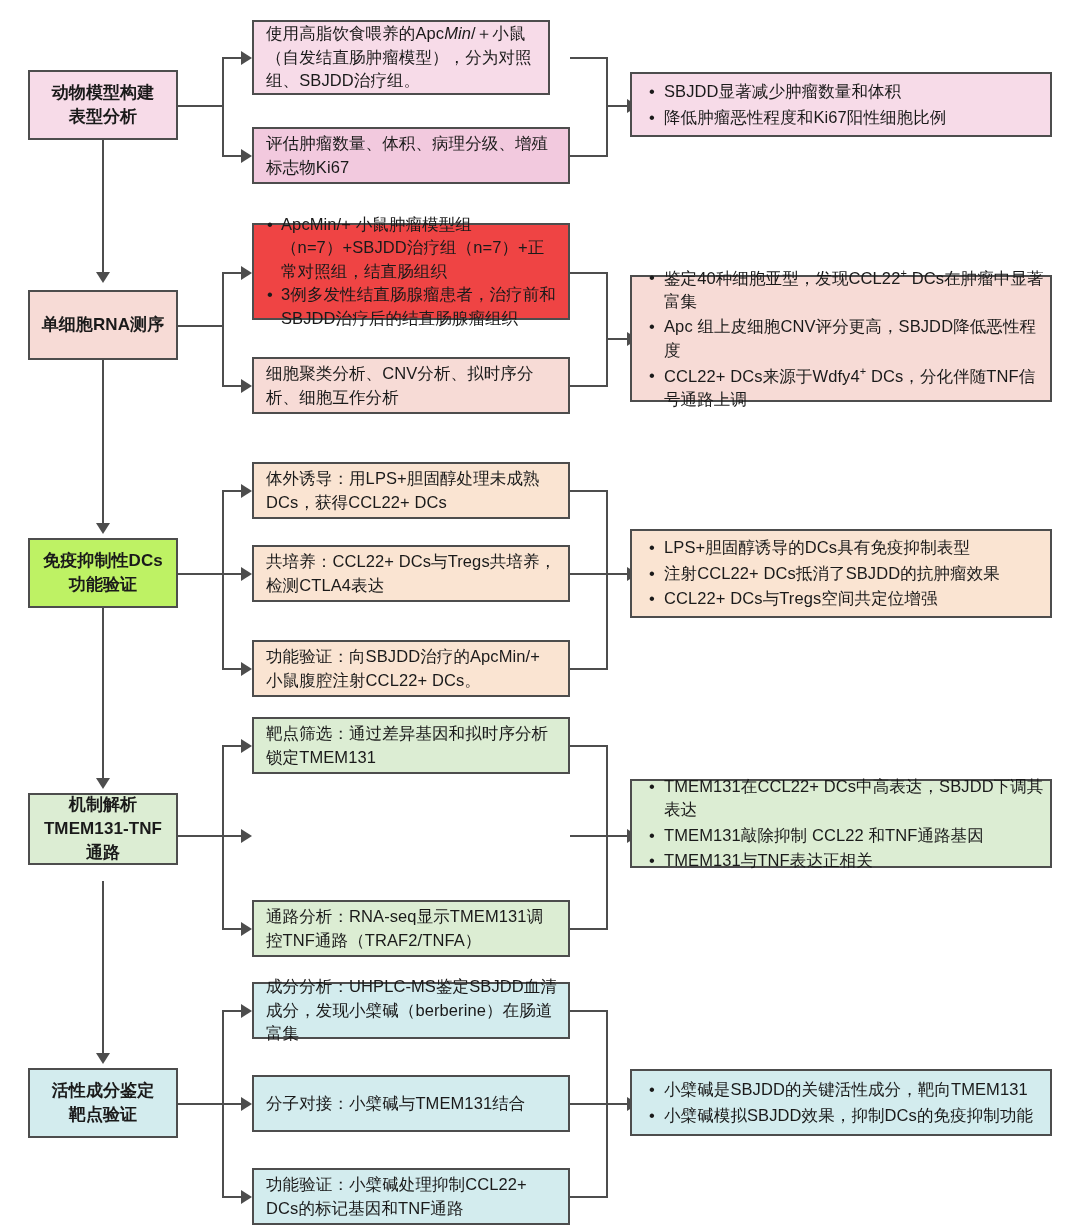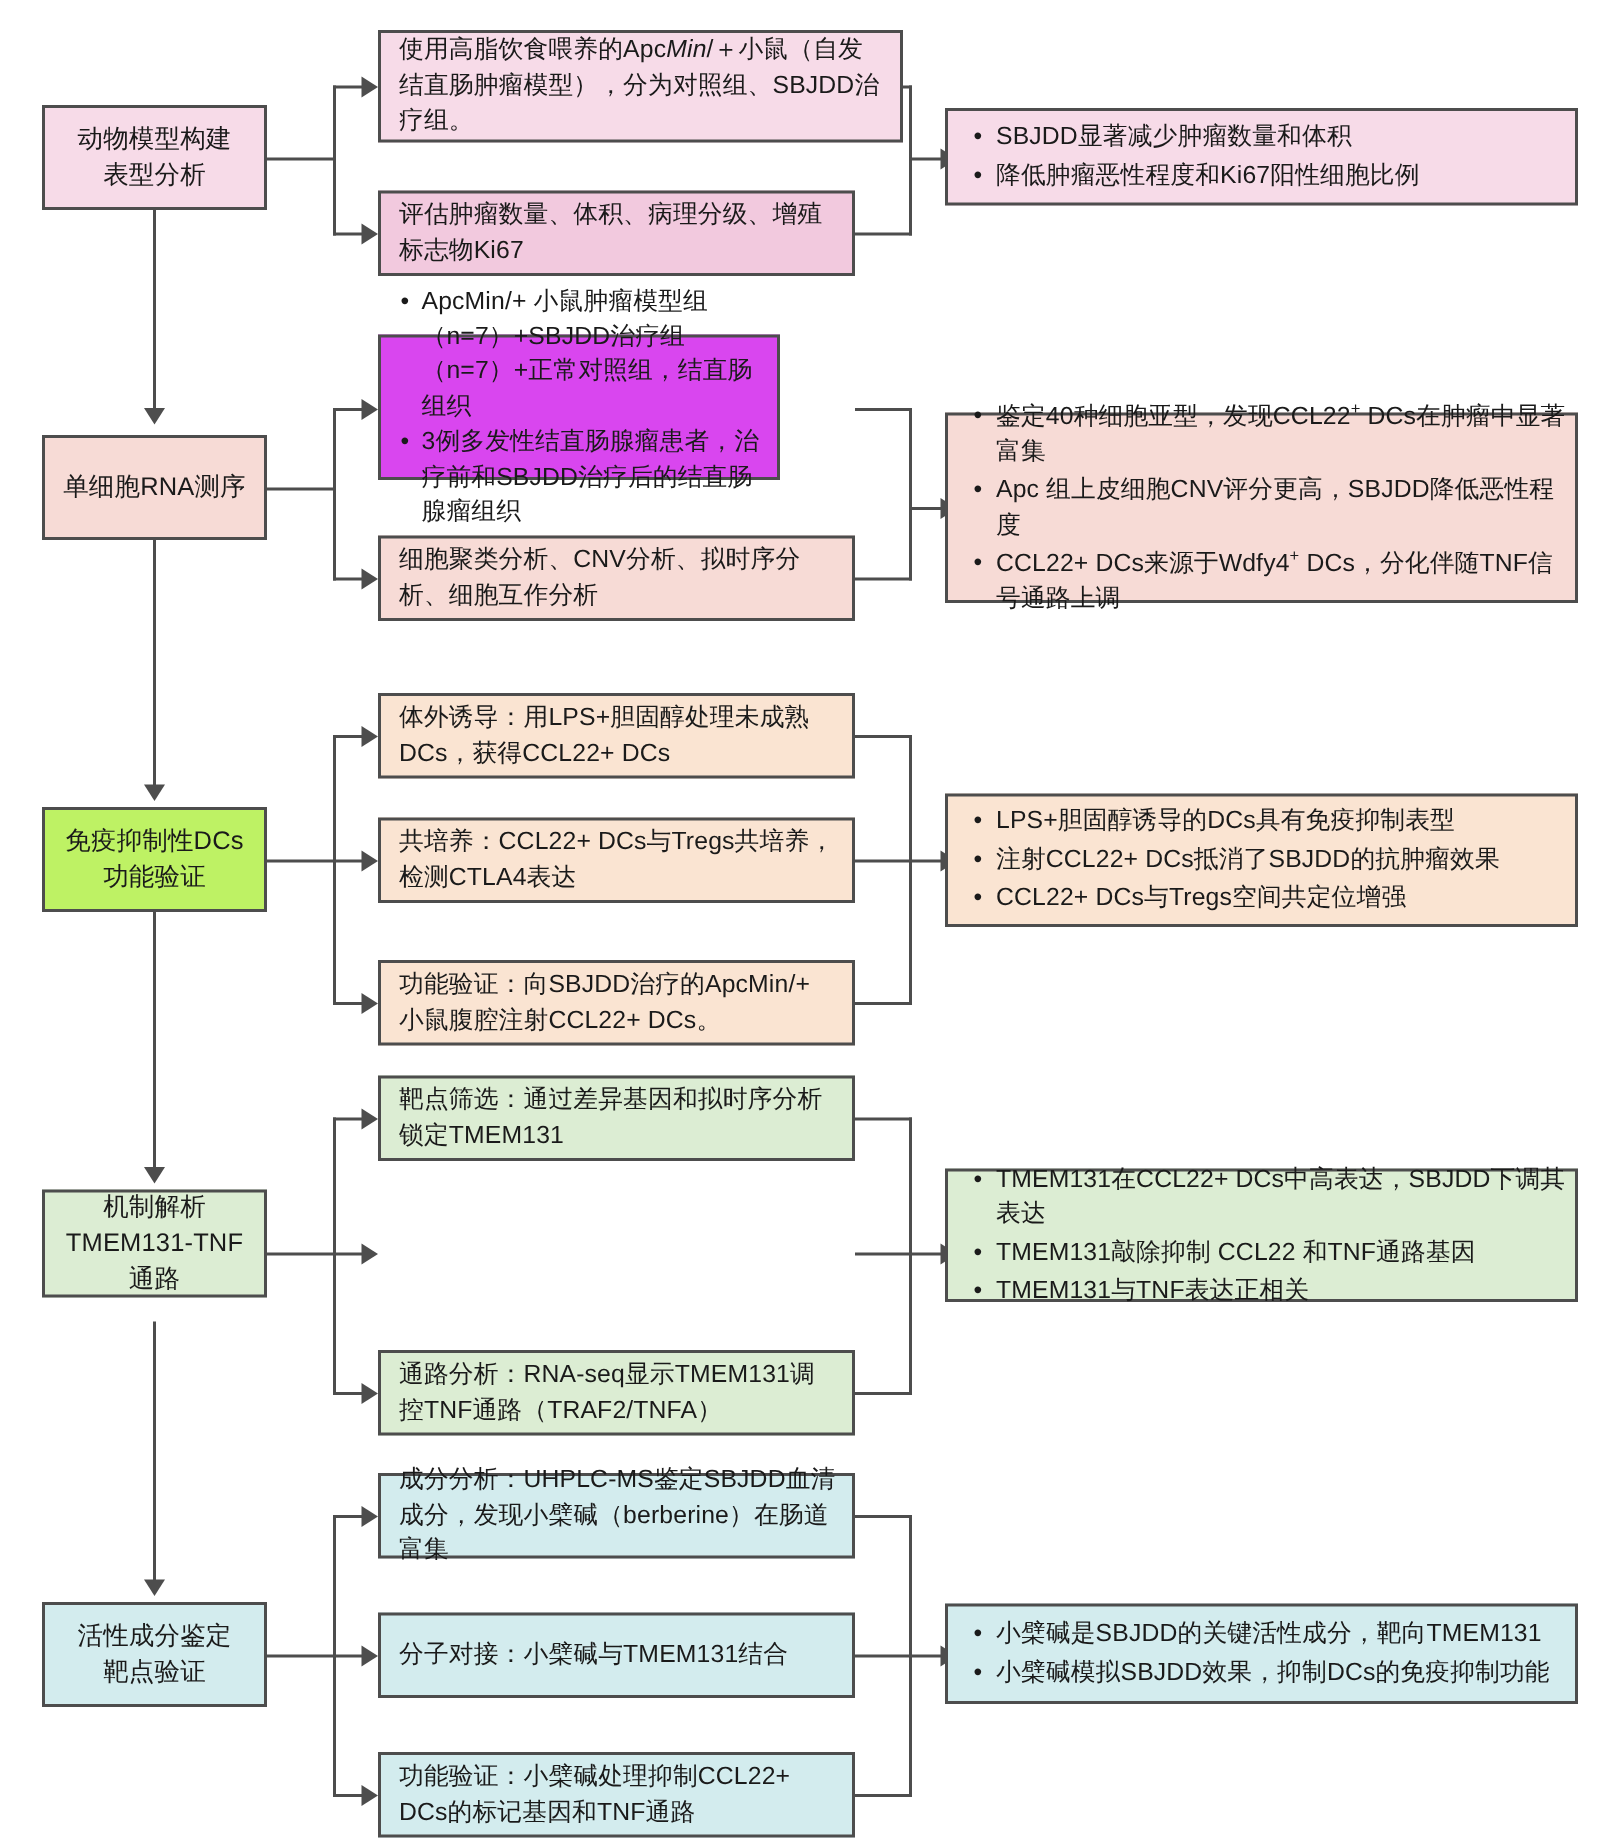--- a/index.html
+++ b/index.html
@@ -25,21 +25,21 @@
     border: 2px solid #4d4d4d;
     display: flex;
     flex-direction: column;
     justify-content: center;
     line-height: 1.42;
     letter-spacing: 0.1px;
   }
   .stage {
     align-items: center;
     text-align: center;
-    font-weight: normal;
+    font-weight: bold;
     font-size: 17px;
     padding: 4px 6px;
   }
   .detail {
     align-items: flex-start;
     text-align: left;
     font-size: 16.5px;
     padding: 7px 10px 7px 12px;
   }
   .result {
@@ -119,21 +119,21 @@
   <div class="line hline" style="left:570px; top:155px; width:38px;"></div>
   <div class="line vline" style="left:606px; top:57px; height:100px;"></div>
   <div class="line hline" style="left:606px; top:105px; width:24px;"></div>
   <div class="arrow-right" style="left:627px; top:99px;"></div>
 
   <div class="box stage" style="left:28px; top:70px; width:150px; height:70px; background:#f7dbe8;">
     <span>动物模型构建</span>
     <span>表型分析</span>
   </div>
 
-  <div class="box detail" style="left:252px; top:20px; width:350px; height:75px; background:#f7dbe8;">
+  <div class="box detail" style="left:252px; top:20px; width:298px; height:75px; background:#f7dbe8;">
     <div>使用高脂饮食喂养的Apc<span class="it">Min</span>/＋小鼠（自发结直肠肿瘤模型），分为对照组、SBJDD治疗组。</div>
   </div>
 
   <div class="box detail" style="left:252px; top:127px; width:318px; height:57px; background:#f2c9de;">
     <div>评估肿瘤数量、体积、病理分级、增殖标志物Ki67</div>
   </div>
 
   <div class="box result" style="left:630px; top:72px; width:422px; height:65px; background:#f7dbe8;">
     <ul>
       <li>SBJDD显著减少肿瘤数量和体积</li>
@@ -154,21 +154,21 @@
   <div class="line hline" style="left:570px; top:272px; width:38px;"></div>
   <div class="line hline" style="left:570px; top:385px; width:38px;"></div>
   <div class="line vline" style="left:606px; top:272px; height:115px;"></div>
   <div class="line hline" style="left:606px; top:338px; width:24px;"></div>
   <div class="arrow-right" style="left:627px; top:332px;"></div>
 
   <div class="box stage" style="left:28px; top:290px; width:150px; height:70px; background:#f7dbd6;">
     <span>单细胞RNA测序</span>
   </div>
 
-  <div class="box detail" style="left:252px; top:223px; width:268px; height:97px; background:#d946ef;">
+  <div class="box detail" style="left:252px; top:223px; width:318px; height:97px; background:#ef4444;">
     <ul class="bullets">
       <li>ApcMin/+ 小鼠肿瘤模型组（n=7）+SBJDD治疗组（n=7）+正常对照组，结直肠组织</li>
       <li>3例多发性结直肠腺瘤患者，治疗前和SBJDD治疗后的结直肠腺瘤组织</li>
     </ul>
   </div>
 
   <div class="box detail" style="left:252px; top:357px; width:318px; height:57px; background:#f7dbd6;">
     <div>细胞聚类分析、CNV分析、拟时序分析、细胞互作分析</div>
   </div>
 

